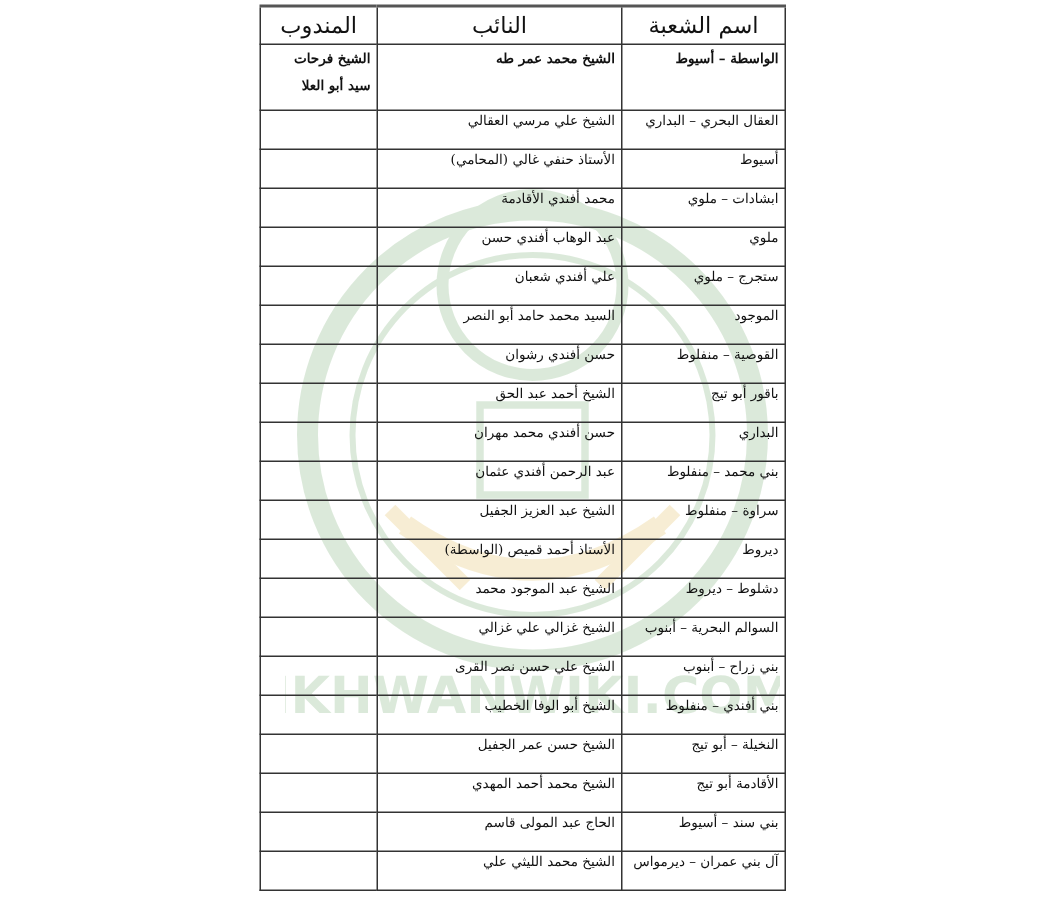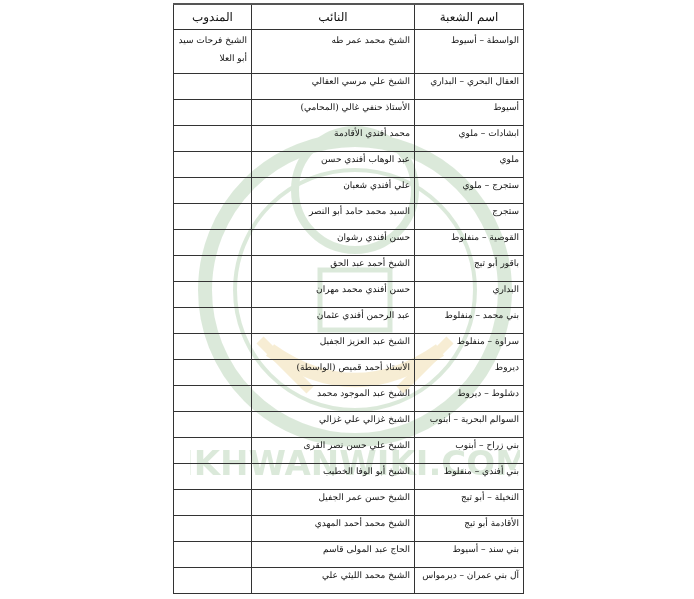--- a/index.html
+++ b/index.html
@@ -1,22 +1,22 @@
 <!DOCTYPE html>
 <html><head>
 <meta charset="utf-8">
 <style>
   html, body { margin:0; padding:0; background:#ffffff; }
   body { width:694px; height:599px; position:relative; overflow:hidden; font-family:"DejaVu Serif", serif; }
   .watermark { position:absolute; left:190px; top:90px; width:330px; height:420px; pointer-events:none; opacity:0.18; }
   table.doc { position:absolute; left:173px; top:3px; width:350px; border-collapse:collapse; direction:rtl; table-layout:fixed; }
   table.doc td, table.doc th { border:1.5px solid #333; padding:1px 4px; font-size:9px; color:#111; vertical-align:top; text-align:right; font-weight:normal; line-height:13px; }
-  table.doc th { height:22px; text-align:center; vertical-align:middle; font-size:12px; }
+  table.doc th { height:22px; text-align:center; vertical-align:middle; font-size:15px; }
   table.doc tr.data td { height:23px; }
-  table.doc tr.first td { height:41px; line-height:18px; }
+  table.doc tr.first td { height:41px; line-height:18px;font-weight:bold; }
   col.c-branch { width:109px; }
   col.c-deputy { width:163px; }
   col.c-delegate { width:78px; }
   .outer-top { border-top:2.5px solid #555 !important; }
 </style>
 </head>
 <body>
 
 <svg class="watermark" viewBox="0 0 330 420">
   <circle cx="165" cy="200" r="150" fill="none" stroke="#3f8a3a" stroke-width="14"></circle>
@@ -66,21 +66,21 @@
         <td>ملوي</td>
         <td>عبد الوهاب أفندي حسن</td>
         <td></td>
       </tr>
       <tr class="data">
         <td>ستجرج – ملوي</td>
         <td>علي أفندي شعبان</td>
         <td></td>
       </tr>
       <tr class="data">
-        <td>ستجرج</td>
+        <td>الموجود</td>
         <td>السيد محمد حامد أبو النصر</td>
         <td></td>
       </tr>
       <tr class="data">
         <td>القوصية – منفلوط</td>
         <td>حسن أفندي رشوان</td>
         <td></td>
       </tr>
       <tr class="data">
         <td>باقور أبو تيج</td>

